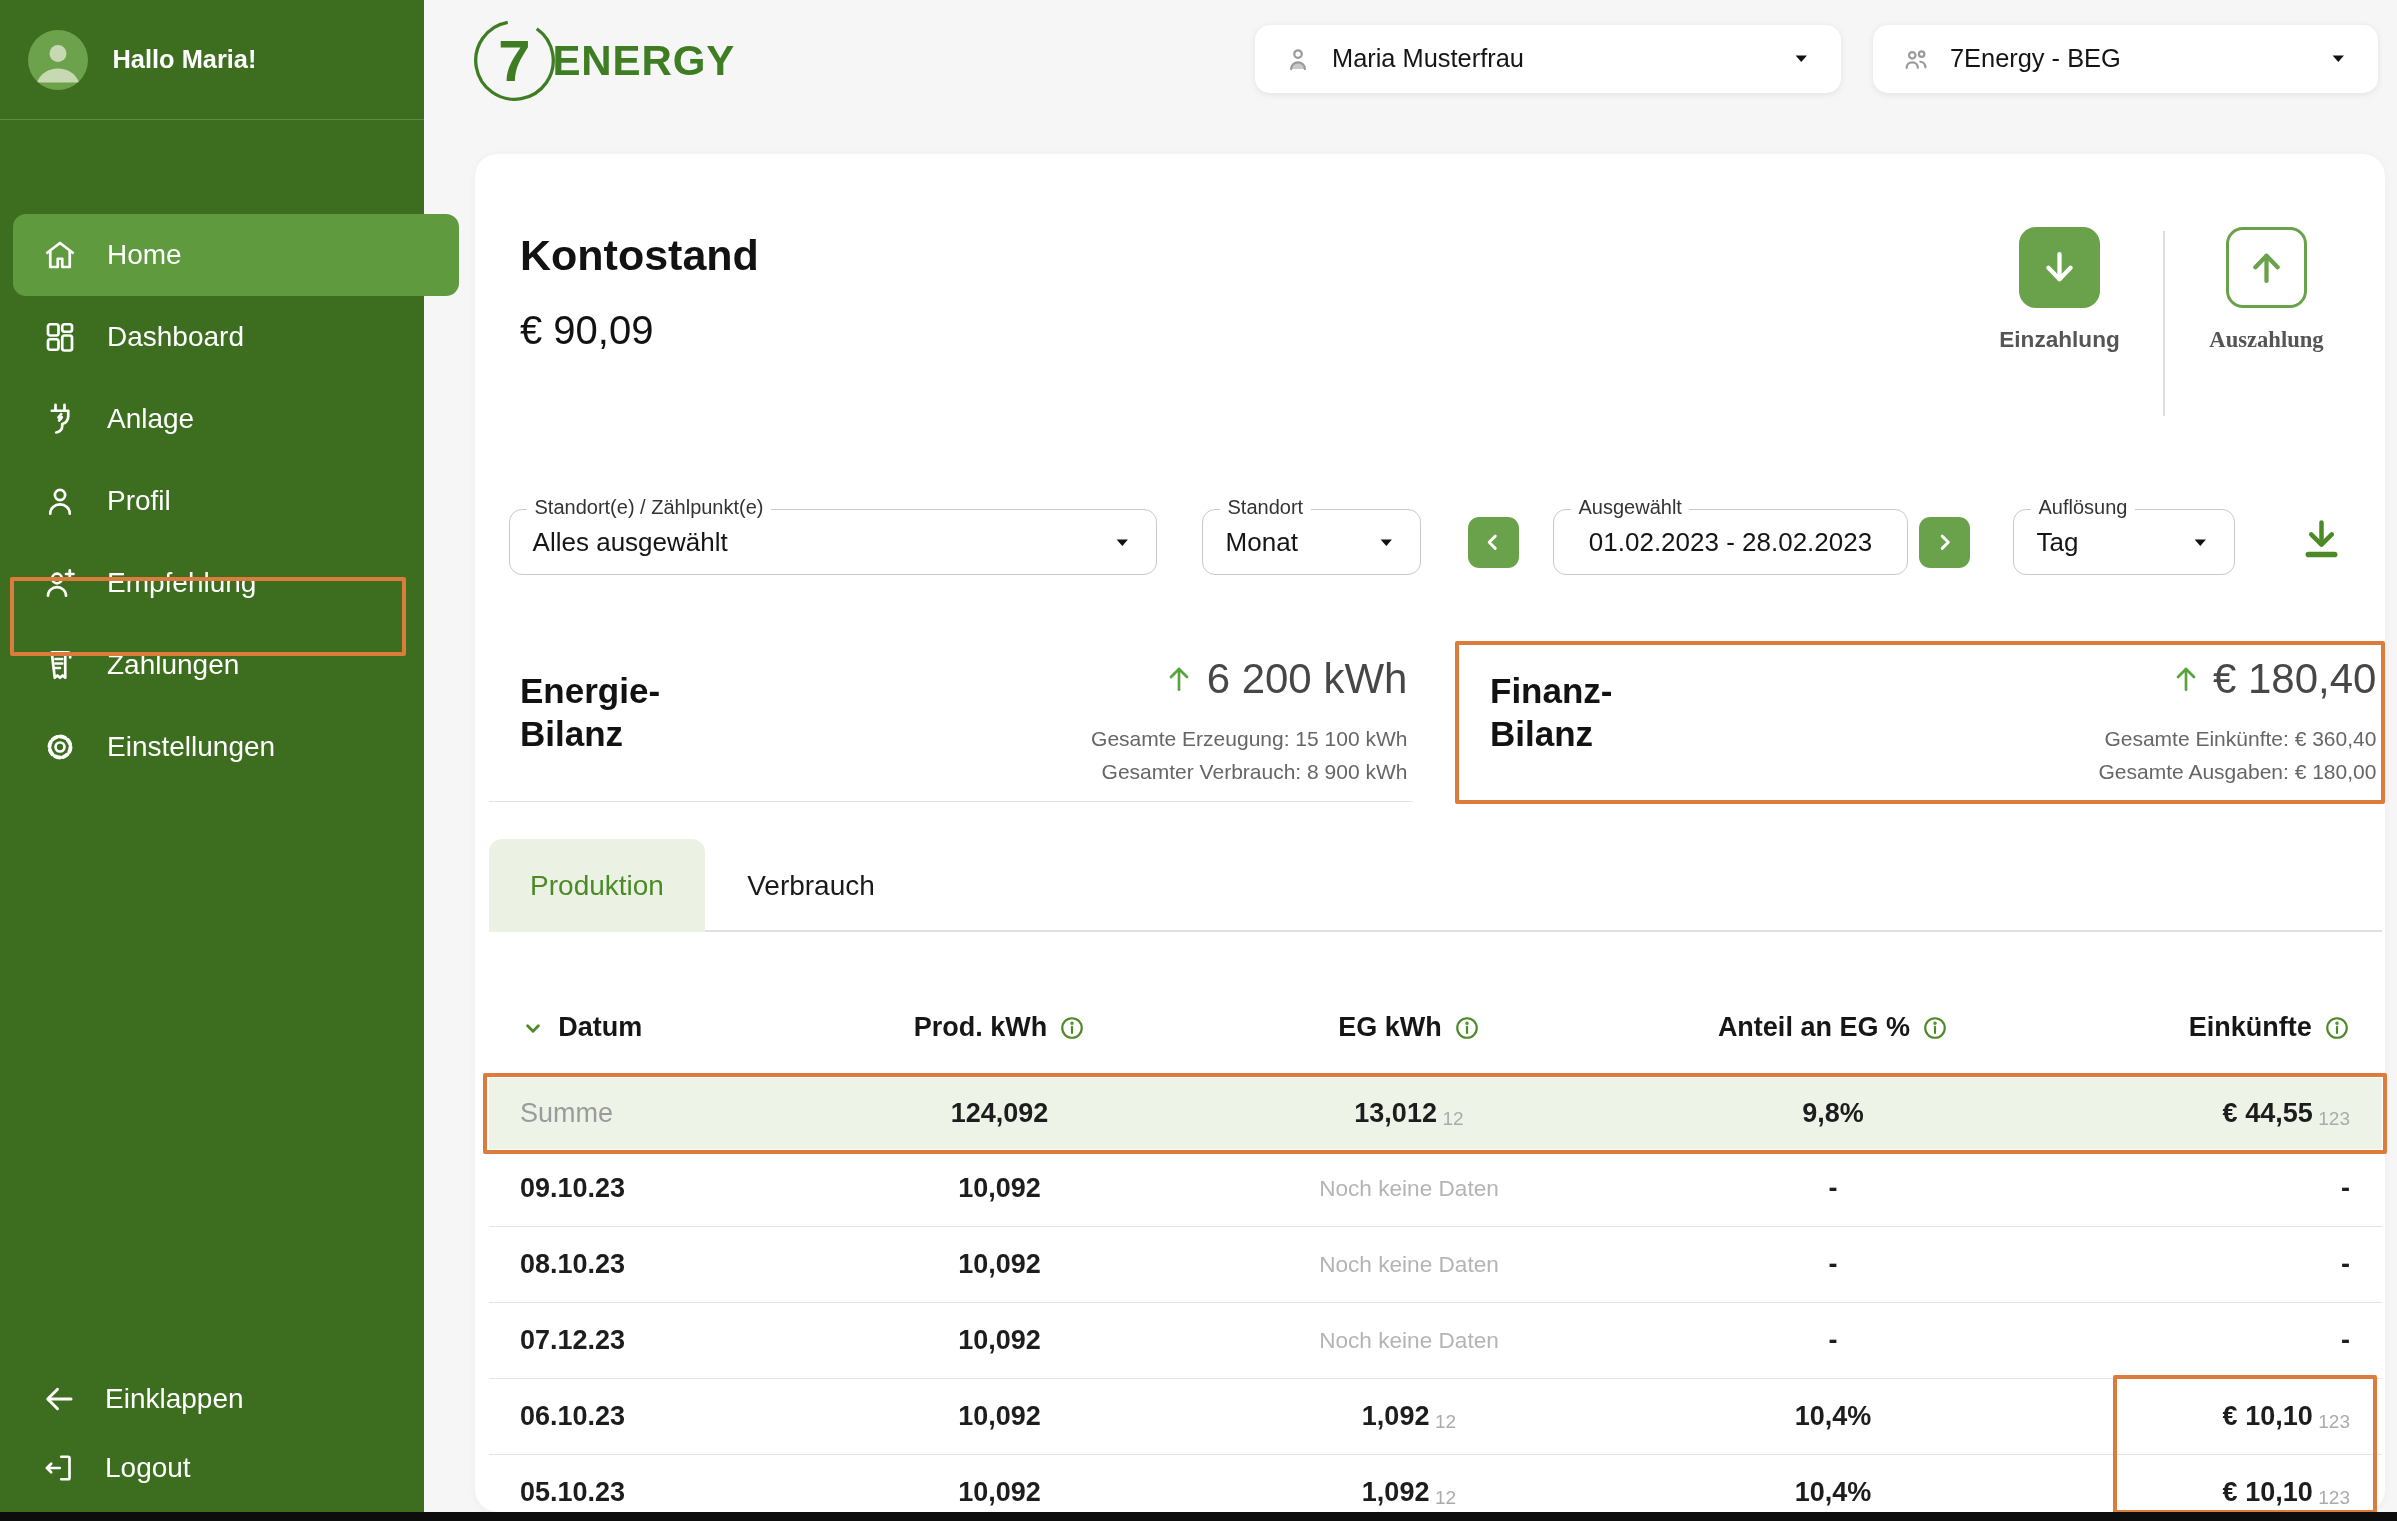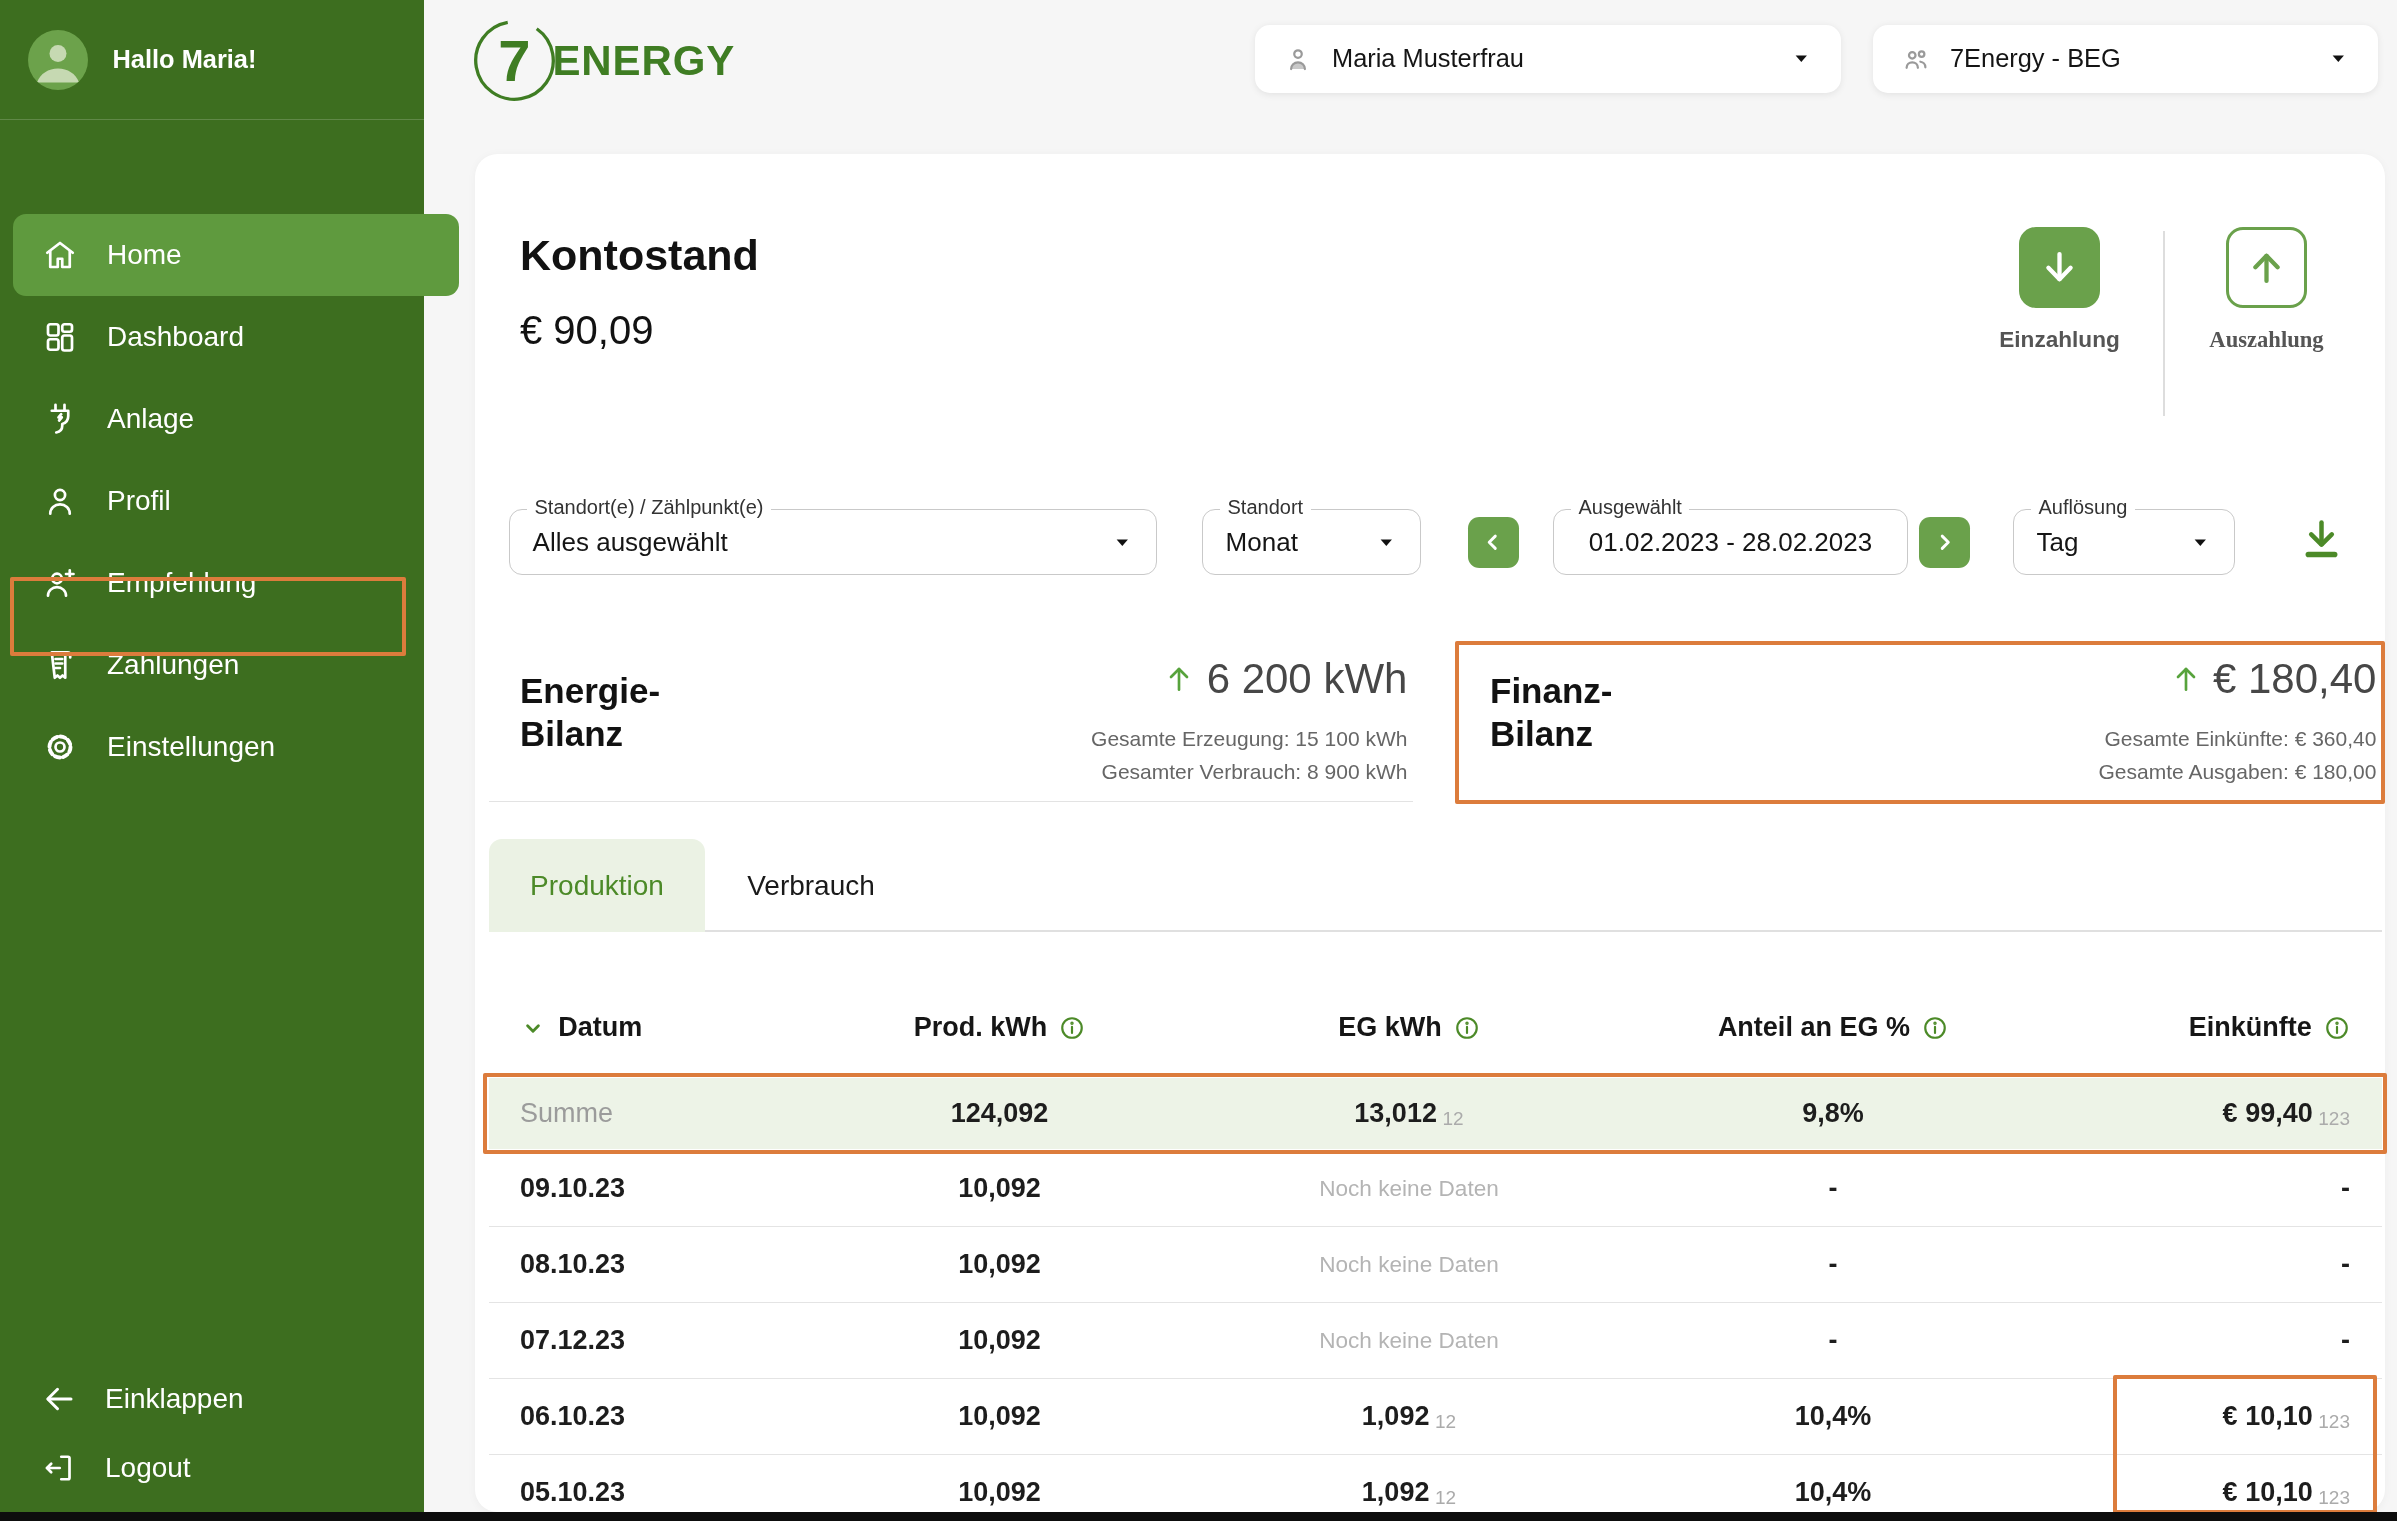--- a/index.html
+++ b/index.html
@@ -437,21 +437,21 @@
             </svg>
         </span>
       </div>
     </div>
 
     <div class="trow summe">
       <div class="td td-datum lbl">Summe</div>
       <div class="td td-prod bold">124,092</div>
       <div class="td td-eg bold"><span>13,012</span><span class="sub">12</span></div>
       <div class="td td-anteil bold">9,8%</div>
-      <div class="td td-eink bold"><span>€ 99,40</span><span class="sub">123</span></div>
+      <div class="td td-eink bold"><span>€ 44,55</span><span class="sub">123</span></div>
     </div>
 
     <div class="rows">
       <div class="trow drow">
         <div class="td td-datum">09.10.23</div>
         <div class="td td-prod">10,092</div>
         <div class="td td-eg nodata">Noch keine Daten</div>
         <div class="td td-anteil">-</div>
         <div class="td td-eink">-</div>
       </div>

